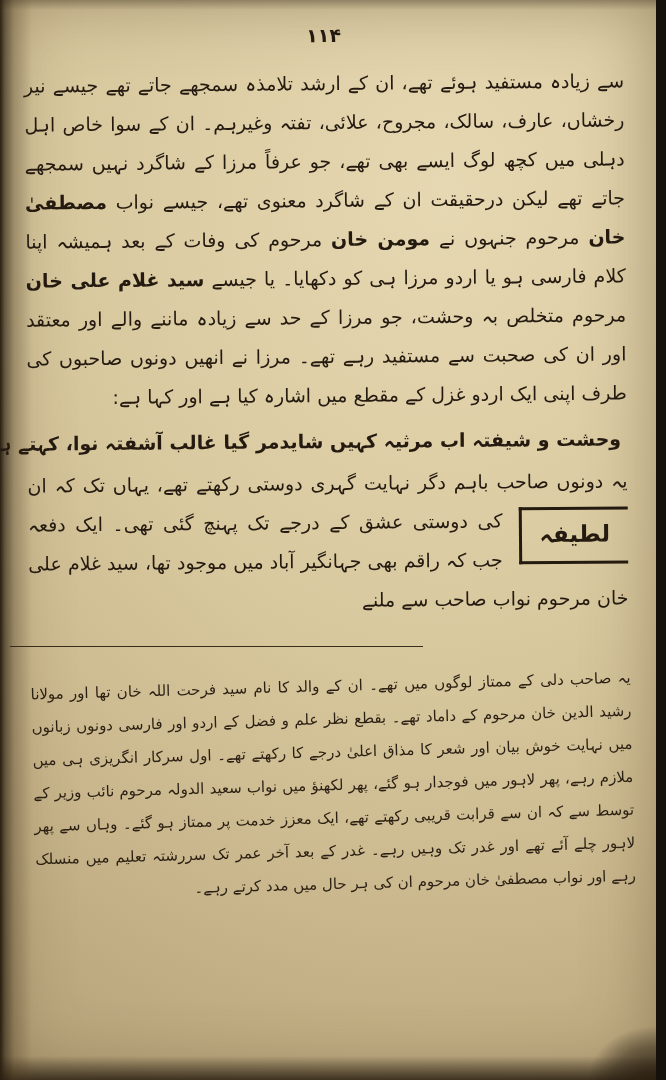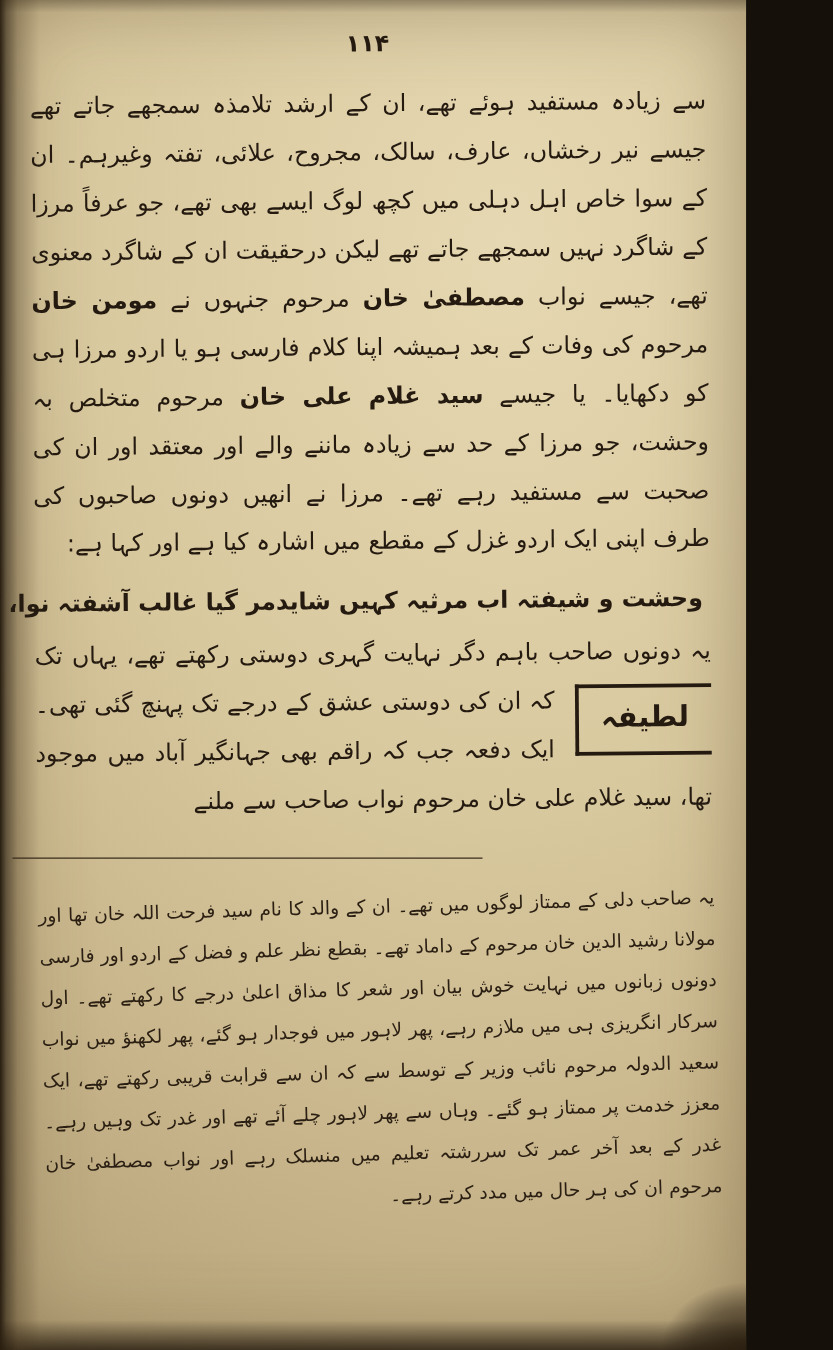--- a/index.html
+++ b/index.html
@@ -3,21 +3,21 @@
 <meta charset="utf-8">
 <style>
   html, body { margin: 0; padding: 0; }
   body {
     background: #15100a;
     font-family: "DejaVu Sans", sans-serif;
     width: 666px;
   }
   .photo {
     position: relative;
-    width: 597px;
+    width: 656px;
     height: 1080px;
     overflow: hidden;
     background: #15100a;
   }
   .page {
     position: absolute;
     inset: 0;
     background:
       linear-gradient(90deg, rgba(18,11,5,.95) 0, rgba(18,11,5,.55) 5px, rgba(61,45,25,.28) 14px, rgba(61,45,25,0) 32px),
       radial-gradient(95px 75px at 100% 100%, rgba(18,11,5,.92), rgba(18,11,5,.45) 45%, rgba(18,11,5,0) 72%),

